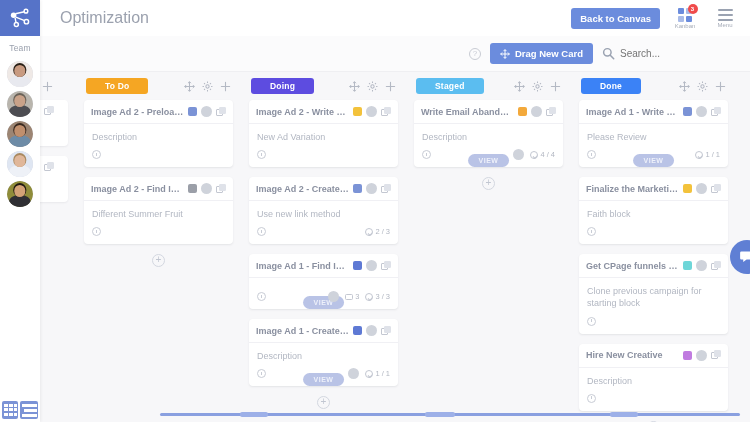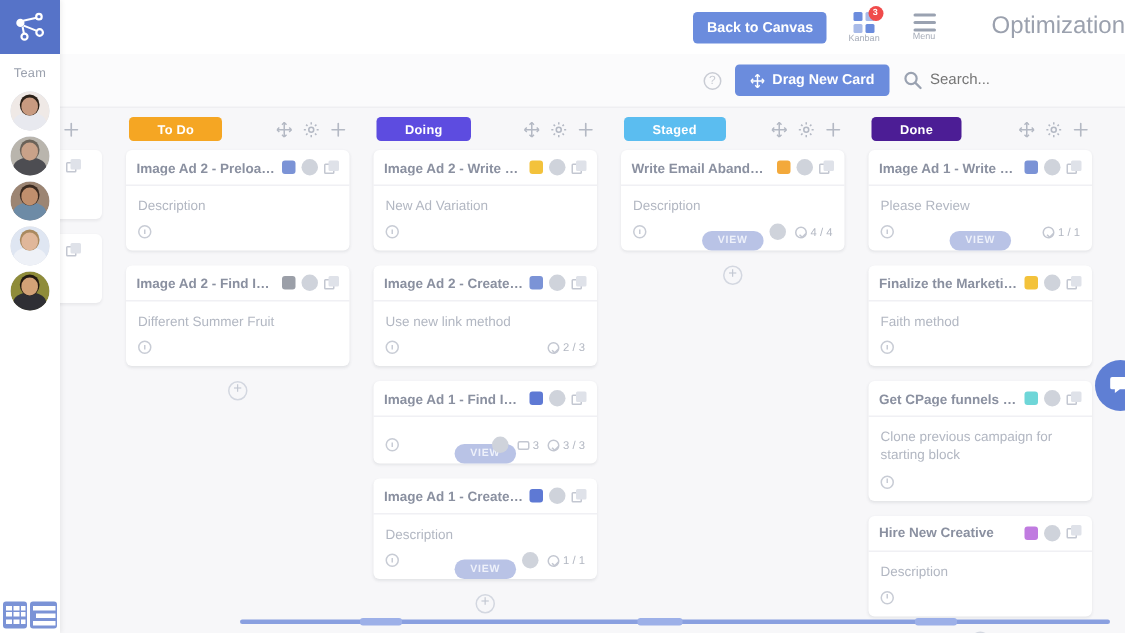--- a/index.html
+++ b/index.html
@@ -254,20 +254,21 @@
     </div>
     <div class="mini-tile" style="width:19px">
       <i style="left:2px;top:3px;width:15px;height:3px"></i>
       <i style="left:4px;top:8px;width:13px;height:3px"></i>
       <i style="left:2px;top:13px;width:15px;height:3px"></i>
     </div>
   </div>
 </div>
 
 <div id="topbar">
+  <div id="page-title">Optimization</div>
   <div id="topbar-right">
     <div id="back-to-canvas">Back to Canvas</div>
 
     <div class="top-icon-btn">
       <div id="kanban-glyph">
         <i style="left:0;top:0;width:6px;height:6px"></i>
         <i style="left:8px;top:0;width:6px;height:6px;background:#a9bbe8"></i>
         <i style="left:0;top:8px;width:6px;height:6px;background:#a9bbe8"></i>
         <i style="left:8px;top:8px;width:6px;height:6px"></i>
         <span id="kanban-badge">3</span>
@@ -277,21 +278,20 @@
 
     <div class="top-icon-btn">
       <div id="menu-glyph">
           <i></i>
           <i></i>
           <i></i>
         </div>
       <span class="cap">Menu</span>
     </div>
   </div>
-  <div id="page-title">Optimization</div>
 </div>
 
 <div id="toolbar">
   <div id="toolbar-right">
     <div id="help-icon">?</div>
     <div id="drag-new-card">
       <svg width="10" height="10" viewBox="0 0 16 16">
         <path d="M8 1 L8 15 M1 8 L15 8" stroke="#fff" stroke-width="1.6"></path>
         <path d="M8 1 L5.6 3.4 M8 1 L10.4 3.4 M8 15 L5.6 12.6 M8 15 L10.4 12.6
                  M1 8 L3.4 5.6 M1 8 L3.4 10.4 M15 8 L12.6 5.6 M15 8 L12.6 10.4" stroke="#fff" stroke-width="1.5" fill="none"></path>
@@ -557,21 +557,21 @@
                 <span>4 / 4</span>
               </span>
             </span>
           </div>
         </div>
       </div>
       <div class="add-circle">+</div>
     </div>
     <div class="column">
       <div class="col-head">
-        <span class="col-chip" style="background:#4c1d95">Done</span>
+        <span class="col-chip" style="background:#3b82f6">Done</span>
         <span class="col-head-icons">
           <span class="ic">
             <svg width="11" height="11" viewBox="0 0 16 16">
               <path d="M8 1 L8 15 M1 8 L15 8" stroke="#b4b9c4" stroke-width="1.5"></path>
               <path d="M8 1 L5.8 3.2 M8 1 L10.2 3.2 M8 15 L5.8 12.8 M8 15 L10.2 12.8 M1 8 L3.2 5.8 M1 8 L3.2 10.2 M15 8 L12.8 5.8 M15 8 L12.8 10.2" stroke="#b4b9c4" stroke-width="1.4" fill="none"></path>
             </svg>
           </span>
           <span class="ic">
             <svg width="11" height="11" viewBox="0 0 16 16">
               <circle cx="8" cy="8" r="2.4" fill="none" stroke="#b4b9c4" stroke-width="1.5"></circle>
@@ -613,21 +613,21 @@
         <div class="card-head">
           <span class="card-title">Finalize the Marketing ...</span>
           <span class="swatch" style="background:#f3c23b"></span>
           <span class="mini-avatar AV3_1"><span class="face" style="background:#cfd6e2"></span><span class="body" style="background:#e8e9ef"></span><span class="head" style="background:#e0b79a;box-shadow:0 -1px 0 .8px #4a3a2c"></span></span>
           <span class="copy-ic">
             <i class="b"></i>
             <i class="a"></i>
           </span>
         </div>
         <div class="card-body">
-          <div class="card-desc">Faith method</div>
+          <div class="card-desc">Faith block</div>
           <div class="card-foot">
             <span class="clock"></span>
             <span class="foot-right"></span>
           </div>
         </div>
       </div>
       <div class="card">
         <div class="card-head">
           <span class="card-title">Get CPage funnels up</span>
           <span class="swatch" style="background:#6ed6d8"></span>

